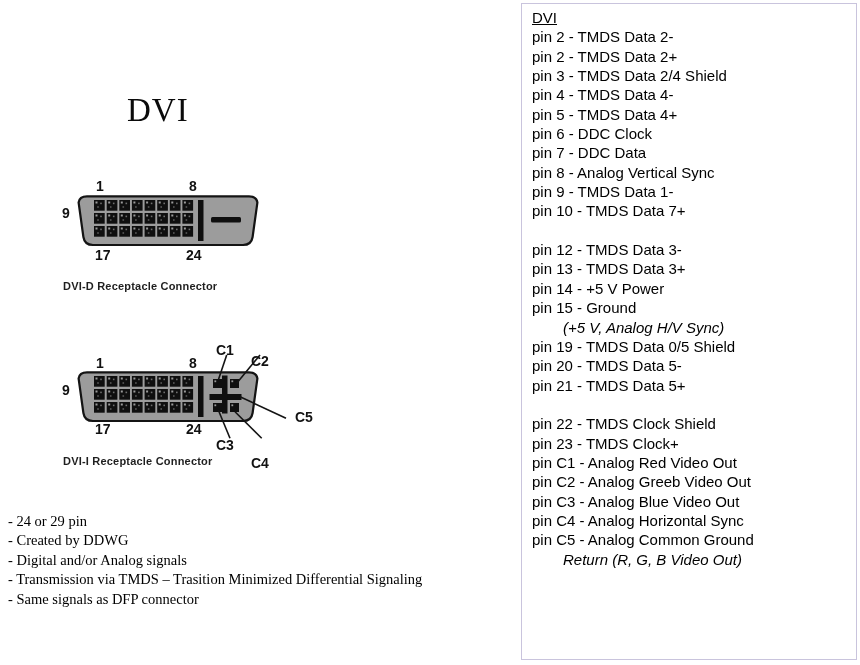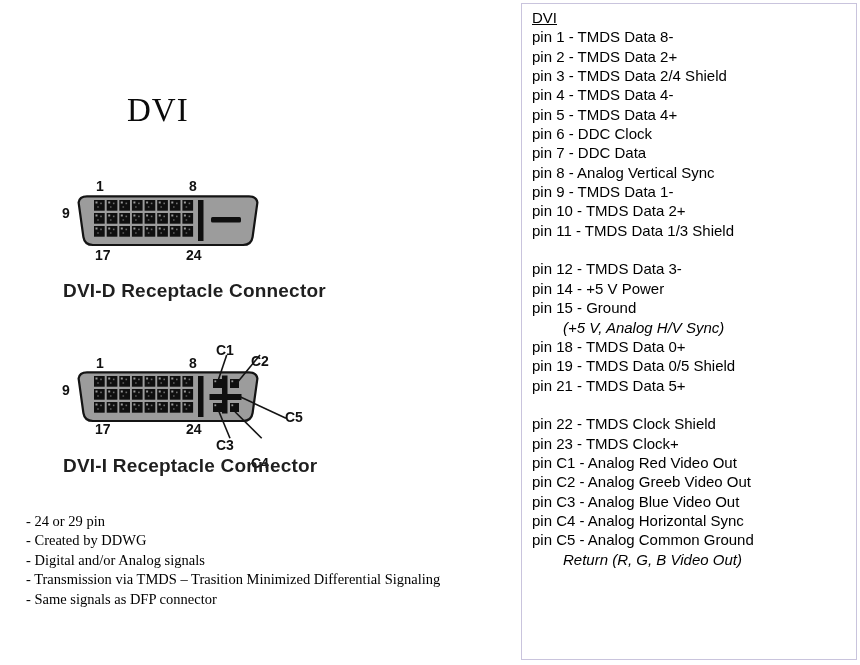--- a/index.html
+++ b/index.html
@@ -8,27 +8,27 @@
 
   .main-title{position:absolute;left:127px;top:92px;
               font-family:"Liberation Serif",serif;font-size:33px;letter-spacing:1px;color:#0a0a0a;}
 
   .conn-svg{position:absolute;}
   .conn-body{fill:var(--body-gray,#9c9c9c);stroke:var(--outline,#141414);stroke-width:2.2;}
   .sepbar{fill:var(--pin-black,#0f0f0f);}
   .blade{fill:var(--pin-black,#0f0f0f);}
 
   .pin-label{position:absolute;font-weight:bold;font-size:14px;color:#111;line-height:14px;}
-  .conn-caption{position:absolute;font-weight:bold;font-size:19px;color:#1f1f1f;letter-spacing:.2px;}
+  .conn-caption{position:absolute;font-weight:bold;font-size:11px;color:#1f1f1f;letter-spacing:.2px;}
 
   .leader-svg{position:absolute;left:205px;top:338px;}
   .leader{stroke:var(--outline,#141414);stroke-width:1.6;fill:none;}
 
   .notes{position:absolute;left:8px;top:512px;
-         font-family:"Liberation Serif",serif;font-size:14.5px;line-height:19.4px;color:#000;margin-left:18px;}
+         font-family:"Liberation Serif",serif;font-size:14.5px;line-height:19.4px;color:#000;}
   .note-line{white-space:pre;}
 
   .pin-panel{position:absolute;left:521px;top:3px;width:336px;height:657px;
              border:1px solid var(--panel-border,#c9c4dd);background:#fff;box-sizing:border-box;
              padding:4px 0 0 10px;font-size:15px;line-height:19.35px;color:#000;}
   .panel-heading{text-decoration:underline;}
   .pin-line{white-space:pre;min-height:19.35px;}
   .pin-line.indent{padding-left:31px;font-style:italic;}
 </style>
 </head>
@@ -138,52 +138,52 @@
 
   <span class="pin-label" style="left:216px;top:343px">C1</span>
   <span class="pin-label" style="left:251px;top:354px">C2</span>
   <span class="pin-label" style="left:96px;top:356px">1</span>
   <span class="pin-label" style="left:189px;top:356px">8</span>
   <span class="pin-label" style="left:62px;top:383px">9</span>
   <span class="pin-label" style="left:95px;top:422px">17</span>
   <span class="pin-label" style="left:186px;top:422px">24</span>
   <span class="pin-label" style="left:216px;top:438px">C3</span>
   <span class="pin-label" style="left:251px;top:456px">C4</span>
-  <span class="pin-label" style="left:285px;top:410px">C5</span>
+  <span class="pin-label" style="left:295px;top:410px">C5</span>
   <div class="conn-caption" style="left:63px;top:455px">DVI-I Receptacle Connector</div>
 
   <div class="notes" id="notes">
       <div class="note-line">- 24 or 29 pin</div>
       <div class="note-line">- Created by DDWG</div>
       <div class="note-line">- Digital and/or Analog signals</div>
       <div class="note-line">- Transmission via TMDS – Trasition Minimized Differential Signaling</div>
       <div class="note-line">- Same signals as DFP connector</div>
     </div>
 
   <div class="pin-panel">
     <div class="panel-heading">DVI</div>
     <div id="pinlines">
-        <div class="pin-line">pin 1 - TMDS Data 8-</div>
+        <div class="pin-line">pin 2 - TMDS Data 2-</div>
         <div class="pin-line">pin 2 - TMDS Data 2+</div>
         <div class="pin-line">pin 3 - TMDS Data 2/4 Shield</div>
         <div class="pin-line">pin 4 - TMDS Data 4-</div>
         <div class="pin-line">pin 5 - TMDS Data 4+</div>
         <div class="pin-line">pin 6 - DDC Clock</div>
         <div class="pin-line">pin 7 - DDC Data</div>
         <div class="pin-line">pin 8 - Analog Vertical Sync</div>
         <div class="pin-line">pin 9 - TMDS Data 1-</div>
-        <div class="pin-line">pin 10 - TMDS Data 2+</div>
-        <div class="pin-line">pin 11 - TMDS Data 1/3 Shield</div>
+        <div class="pin-line">pin 10 - TMDS Data 7+</div>
         <div class="pin-line"></div>
         <div class="pin-line">pin 12 - TMDS Data 3-</div>
+        <div class="pin-line">pin 13 - TMDS Data 3+</div>
         <div class="pin-line">pin 14 - +5 V Power</div>
         <div class="pin-line">pin 15 - Ground</div>
         <div class="pin-line indent">(+5 V, Analog H/V Sync)</div>
-        <div class="pin-line">pin 18 - TMDS Data 0+</div>
         <div class="pin-line">pin 19 - TMDS Data 0/5 Shield</div>
+        <div class="pin-line">pin 20 - TMDS Data 5-</div>
         <div class="pin-line">pin 21 - TMDS Data 5+</div>
         <div class="pin-line"></div>
         <div class="pin-line">pin 22 - TMDS Clock Shield</div>
         <div class="pin-line">pin 23 - TMDS Clock+</div>
         <div class="pin-line">pin C1 - Analog Red Video Out</div>
         <div class="pin-line">pin C2 - Analog Greeb Video Out</div>
         <div class="pin-line">pin C3 - Analog Blue Video Out</div>
         <div class="pin-line">pin C4 - Analog Horizontal Sync</div>
         <div class="pin-line">pin C5 - Analog Common Ground</div>
         <div class="pin-line indent">Return (R, G, B Video Out)</div>

